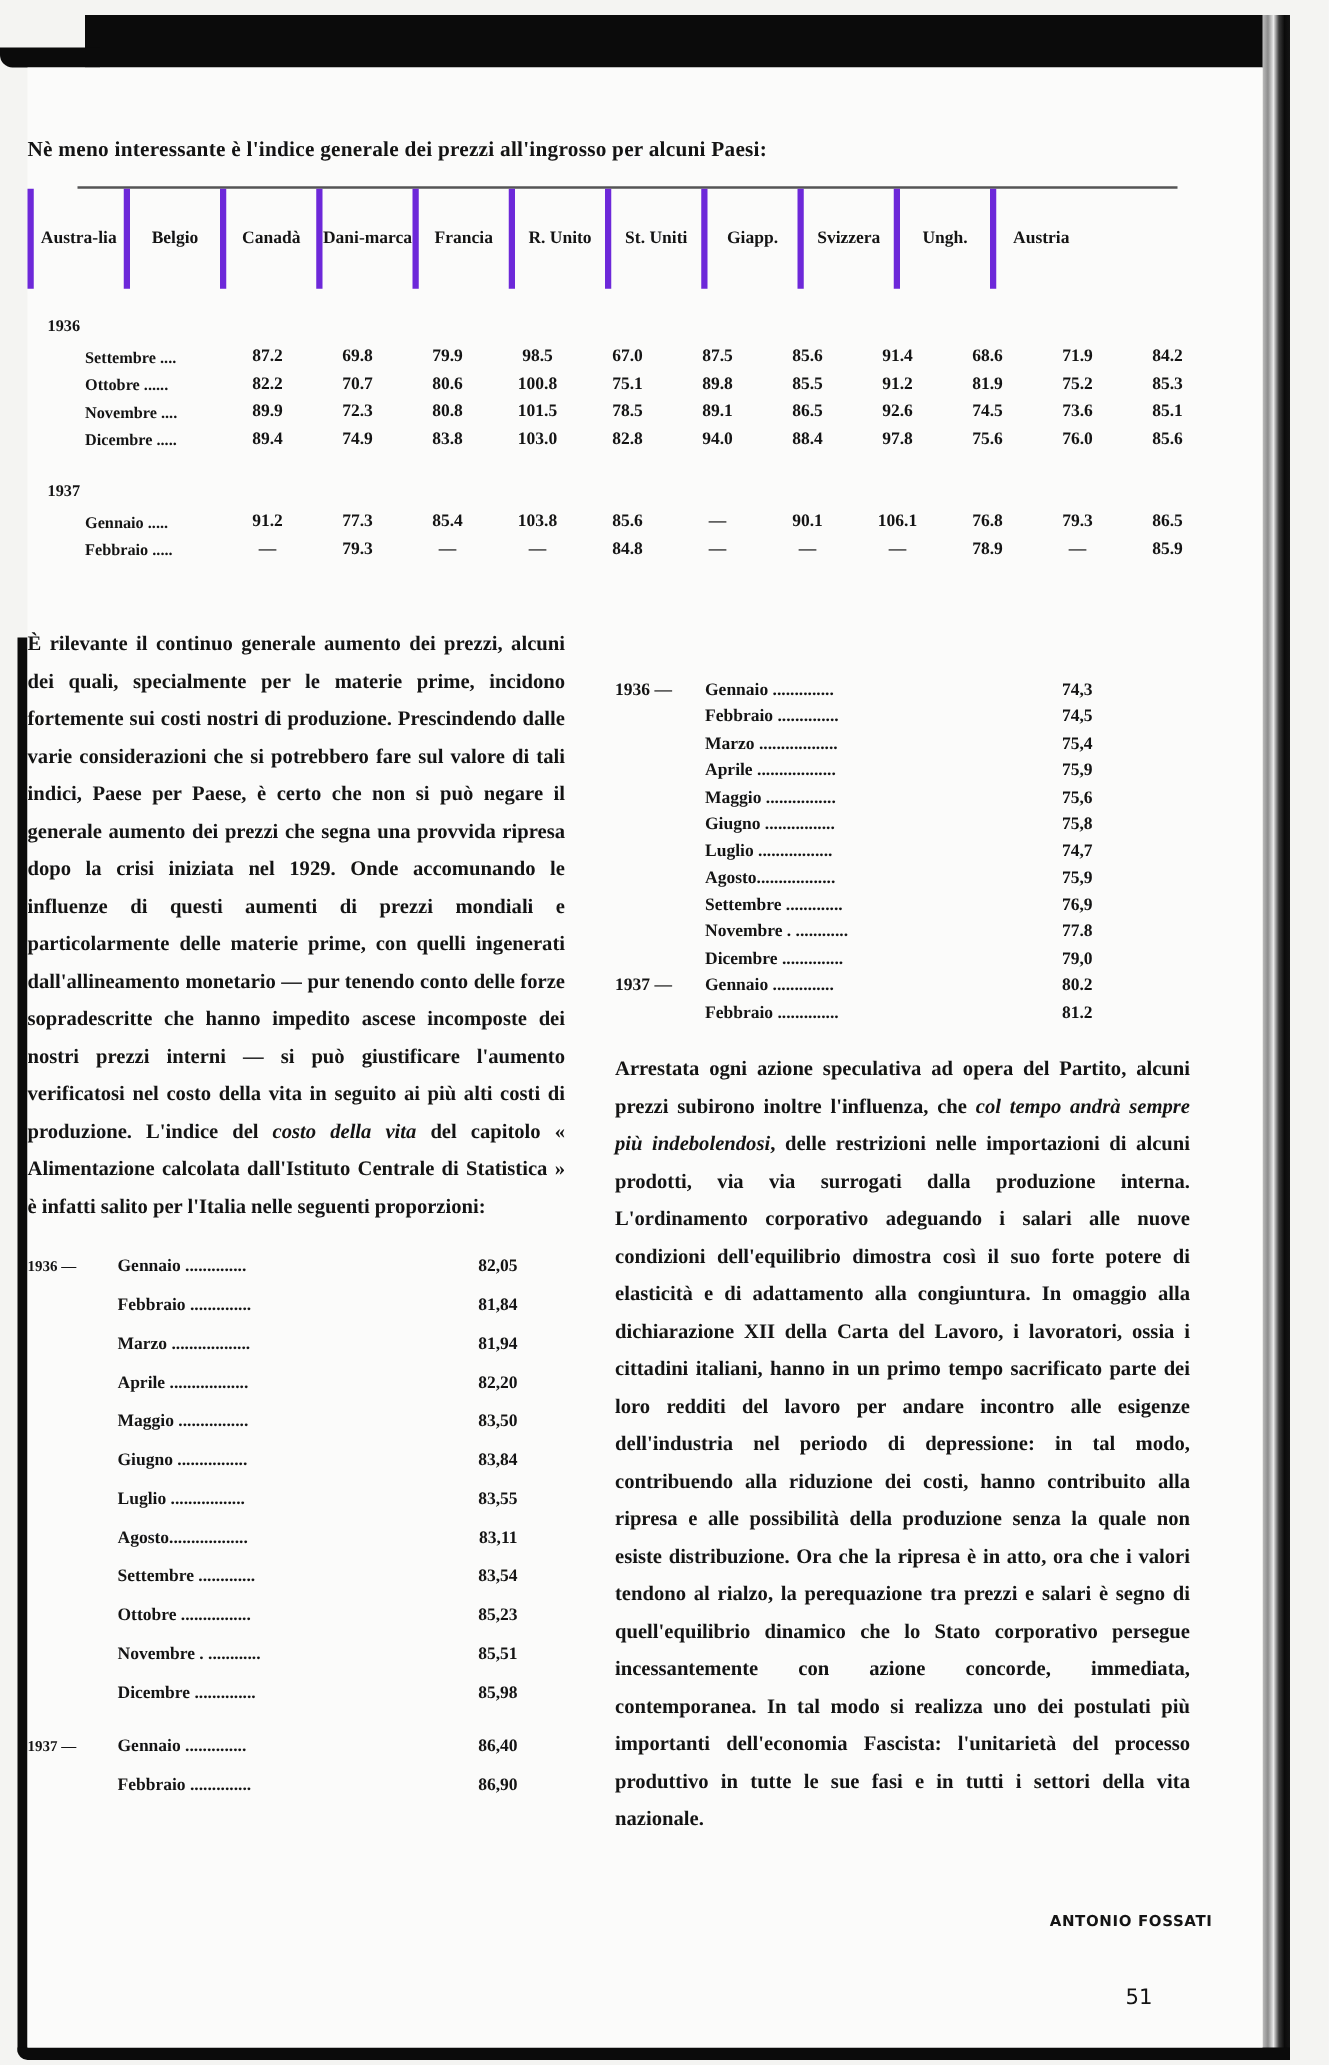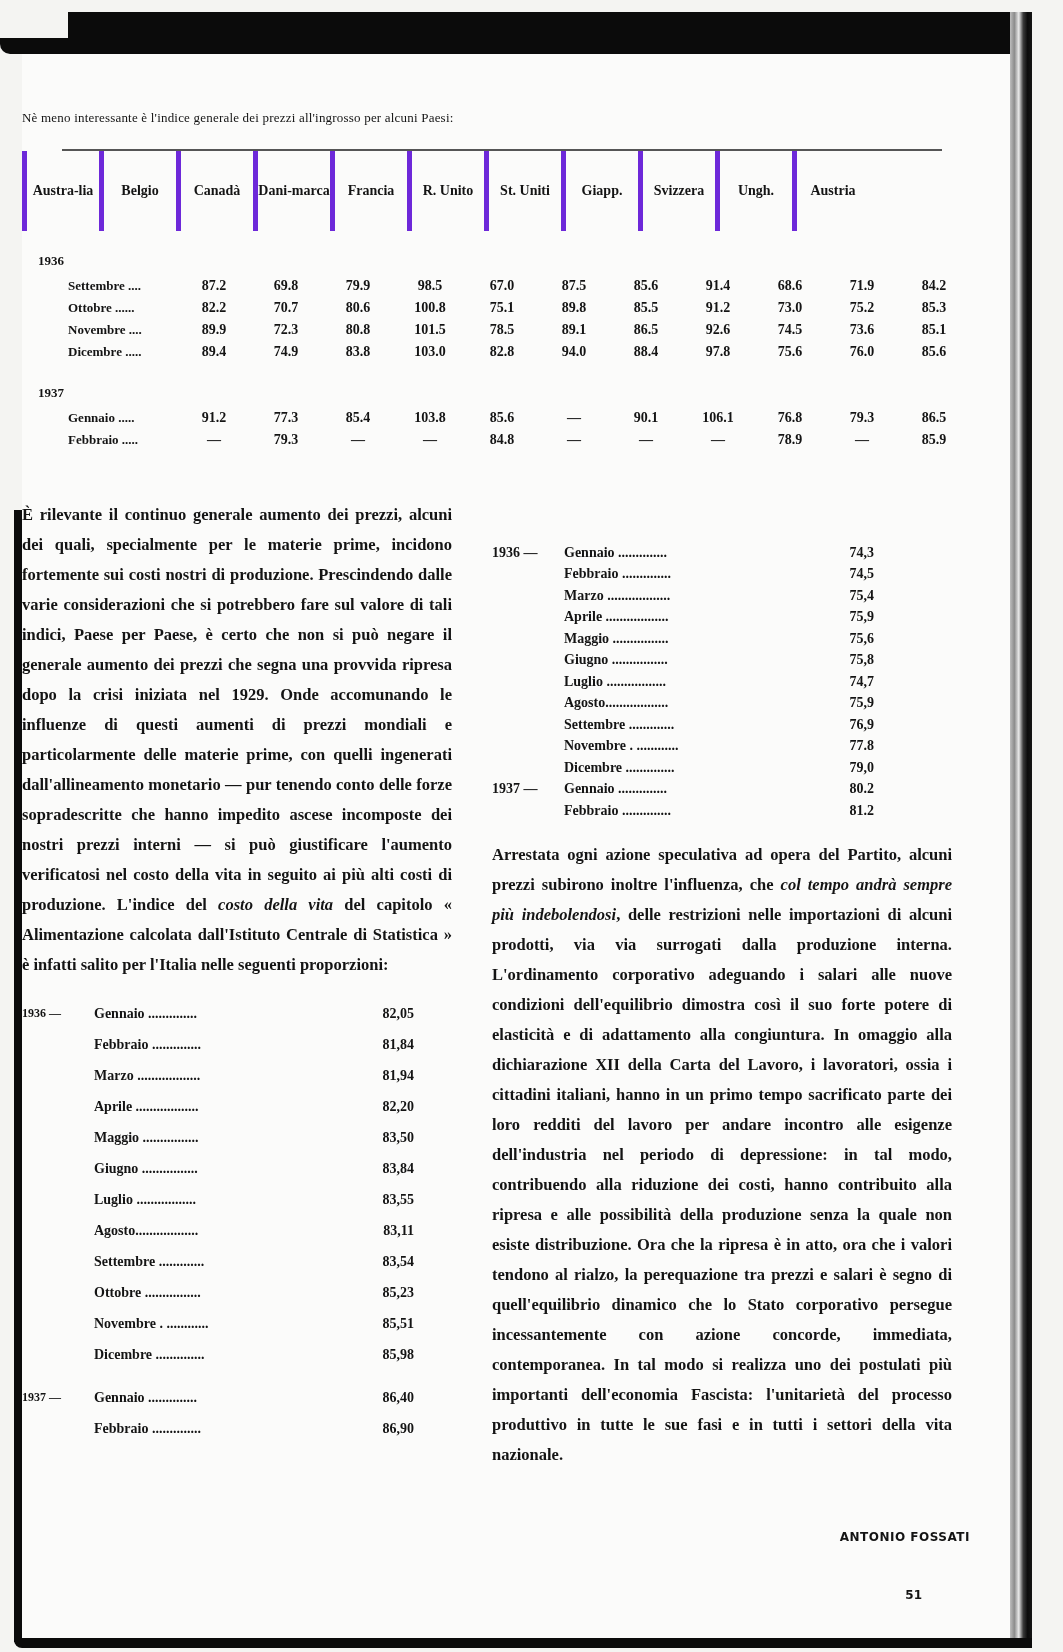--- a/index.html
+++ b/index.html
@@ -26,21 +26,21 @@
   }
   .frame-bottom {
     position: absolute; left: 14px; top: 1638px; width: 1018px; height: 10px; background: #0b0b0b;
     border-bottom-left-radius: 8px;
   }
   .page {
     position: absolute; left: 22px; top: 54px; width: 988px; height: 1584px;
     background: #fbfbfa;
   }
   .intro {
-    position: absolute; left: 0; top: 56px; font-size: 13px; font-weight: normal;
+    position: absolute; left: 0; top: 56px; font-size: 17px; font-weight: bold;
     letter-spacing: 0.2px;
   }
   
   .tbl {
     position: absolute; left: 0; top: 95px; width: 920px;
   }
   .tbl-rule { height: 2px; background: #555; margin-left: 40px; width: 880px; }
   .thead, .trow { display: flex; align-items: center; }
   .thead { height: 80px; font-size: 14px; font-weight: bold; text-align: center; }
   .thead .c, .trow .c { flex: 0 0 auto; text-align: center; }
@@ -68,21 +68,21 @@
   .list-r .li .mo { width: 190px; }
   .list-r .li .val { width: 120px; }
   .list-r { margin-top: 10px; }
   .gap { height: 12px; }
   .sig {
     position: absolute; right: 40px; top: 1476px; font-family: "DejaVu Sans", sans-serif;
     font-weight: bold; font-size: 12px; letter-spacing: 0.5px;
   }
   .pnum {
     position: absolute; right: 88px; top: 1534px; font-family: "DejaVu Sans", sans-serif;
-    font-weight: bold; font-size: 12px;
+    font-weight: normal; font-size: 17px;
   }
 </style>
 </head>
 <body>
 
 <div class="frame-top"></div>
 <div class="frame-top-left"></div>
 <div class="frame-right"></div>
 <div class="frame-left"></div>
 <div class="frame-bottom"></div>
@@ -124,21 +124,21 @@
         <div class="trow">
           <div class="c c0">Ottobre ......</div>
           <div class="c cw">82.2</div>
           <div class="c cw">70.7</div>
           <div class="c cw">80.6</div>
           <div class="c cw">100.8</div>
           <div class="c cw">75.1</div>
           <div class="c cw">89.8</div>
           <div class="c cw">85.5</div>
           <div class="c cw">91.2</div>
-          <div class="c cw">73.0</div>
+          <div class="c cw">81.9</div>
           <div class="c cw">75.2</div>
           <div class="c cw">85.3</div>
         </div>
         <div class="trow">
           <div class="c c0">Novembre ....</div>
           <div class="c cw">89.9</div>
           <div class="c cw">72.3</div>
           <div class="c cw">80.8</div>
           <div class="c cw">101.5</div>
           <div class="c cw">78.5</div>

